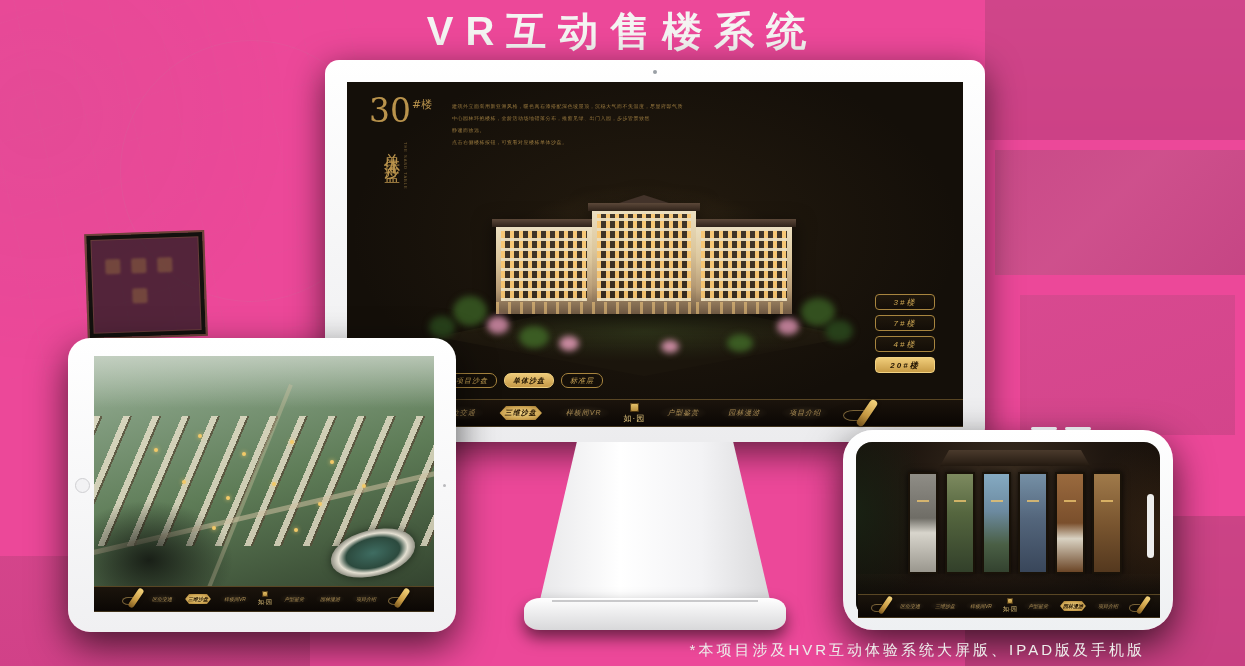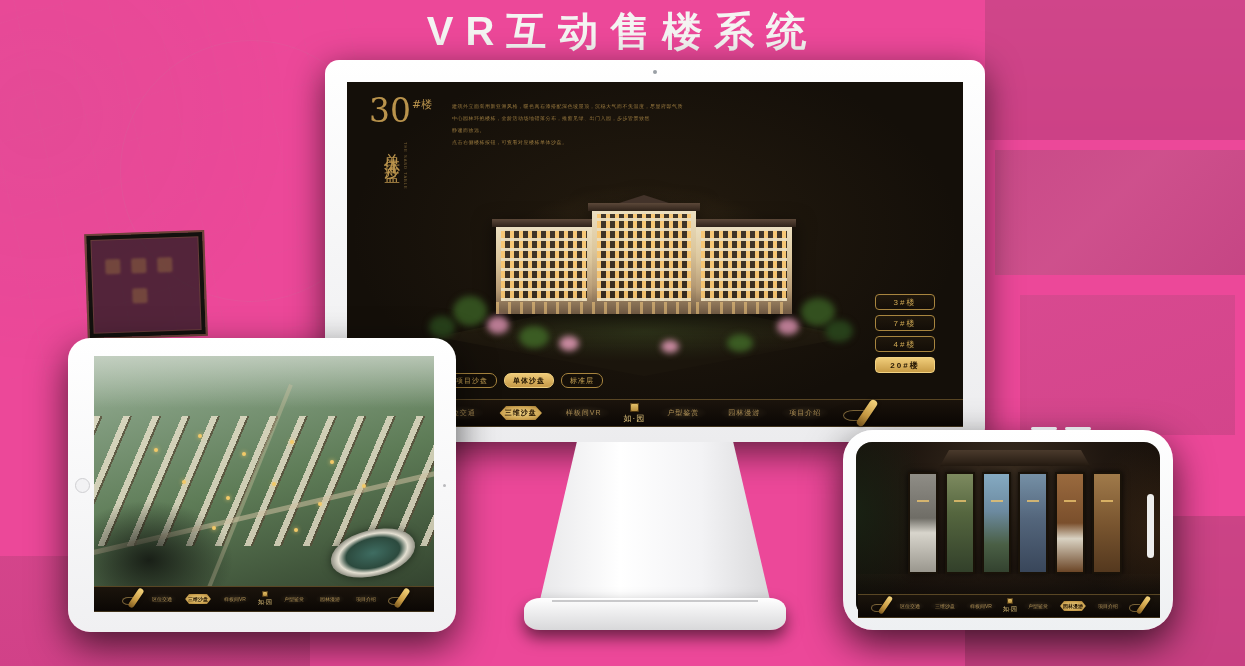--- a/index.html
+++ b/index.html
@@ -194,21 +194,21 @@
     background:radial-gradient(ellipse at 85% 50%, rgba(70,45,22,.55), transparent 75%);}
   .ph-floor{position:absolute;left:0;bottom:0;width:100%;height:44px;
     background:linear-gradient(180deg, rgba(40,30,20,.2), rgba(8,6,4,.95));}
   .panelrow{position:absolute;left:52px;top:32px;width:214px;height:98px;
     display:flex;gap:7px;align-items:center;}
   .panel{flex:1;height:98px;border:2px solid #191209;box-shadow:0 0 6px rgba(0,0,0,.8);cursor:pointer;}
   .panel em{display:block;margin:26px auto 0;width:12px;height:2px;background:rgba(235,195,110,.8);}
   .ph-indicator{position:absolute;right:6px;top:52px;width:7px;height:64px;border-radius:4px;
     background:rgba(255,255,255,.92);}
 
-  [data-interactable="true"]{cursor:pointer;}
+  [data-interactable="true"]{cursor:pointer;font-style:italic;}
 </style>
 </head>
 <body>
 
 <div class="stage" data-interactable="false">
 
   <div class="bg-piece bg-map" data-interactable="false"></div>
   <div class="bg-piece bg-arc" data-interactable="false"></div>
   <div class="bg-piece bg-city-tr" data-interactable="false"></div>
   <div class="bg-piece bg-aerial-r1" data-interactable="false"></div>
@@ -405,14 +405,15 @@
     </span>
     <span class="mitem" data-interactable="true">户型鉴赏</span>
     <span class="mitem mitem--active" data-interactable="true">园林漫游</span>
     <span class="mitem" data-interactable="true">项目介绍</span>
     <span class="scrollorn" data-interactable="true">
       <span class="swirl" data-interactable="false"></span>
       <span class="stick" data-interactable="false"></span>
     </span>
   </div>
 
+  <div class="footnote" data-interactable="false">*本项目涉及HVR互动体验系统大屏版、IPAD版及手机版</div>
 
 </div>
 
 </body></html>

